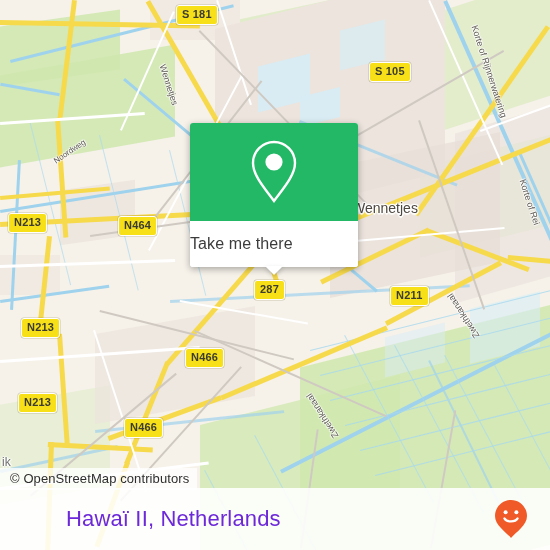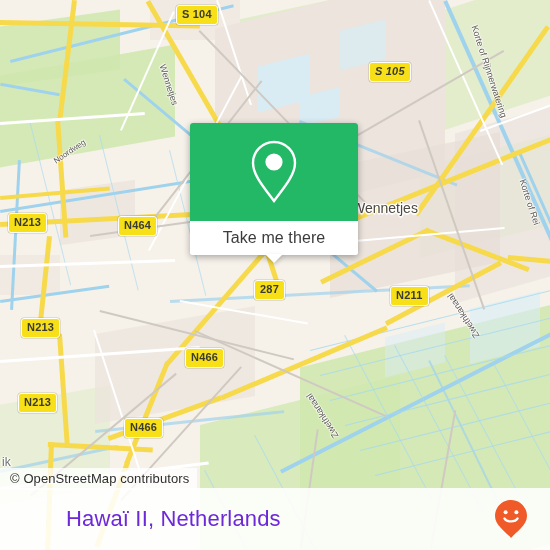--- a/index.html
+++ b/index.html
@@ -91,23 +91,23 @@
     background:#fff;
   }
   #popup-head{
     background:#22b866;
     height:98px;
     border-radius:3px 3px 0 0;
     display:flex;align-items:center;justify-content:center;
   }
   #popup-body{
     background:#fff;
-    height:34px;
+    height:46px;
     border-radius:0 0 3px 3px;
-    display:flex;align-items:center;justify-content:center;
+    display:flex;align-items:center;justify-content:flex-start;
     position:relative;
   }
   #popup-label{
     color:#3c3c3c;
     font-size:16px;
     letter-spacing:.1px;
   }
   #popup-tail{
     position:absolute;
     left:50%;bottom:-8px;margin-left:-9px;
@@ -264,22 +264,22 @@
     <div class="road grey" style="left:100px;top:310px;width:200px;height:1.6px;transform:rotate(14deg);transform-origin:0 0;"></div>
     <div class="road grey" style="left:195px;top:330px;width:210px;height:1.6px;transform:rotate(24deg);transform-origin:0 0;"></div>
     <div class="road grey" style="left:420px;top:120px;width:200px;height:1.6px;transform:rotate(71deg);transform-origin:0 0;"></div>
     <div class="road grey" style="left:330px;top:150px;width:200px;height:1.6px;transform:rotate(-30deg);transform-origin:0 0;"></div>
     <div class="road grey" style="left:30px;top:495px;width:190px;height:1.6px;transform:rotate(-40deg);transform-origin:0 0;"></div>
     <div class="road grey" style="left:120px;top:500px;width:180px;height:1.6px;transform:rotate(-48deg);transform-origin:0 0;"></div>
     <div class="road grey" style="left:300px;top:548px;width:120px;height:1.6px;transform:rotate(-82deg);transform-origin:0 0;"></div>
     <div class="road grey" style="left:430px;top:548px;width:140px;height:1.6px;transform:rotate(-80deg);transform-origin:0 0;"></div>
 
     <div>
-      <div class="shield" style="left:176px;top:5px;">S 104</div>
-      <div class="shield" style="left:369px;top:62px;font-style:italic;">S 105</div>
+      <div class="shield" style="left:176px;top:5px;">S 181</div>
+      <div class="shield" style="left:369px;top:62px;">S 105</div>
       <div class="shield" style="left:8px;top:213px;">N213</div>
       <div class="shield" style="left:118px;top:216px;text-align:right;">N464</div>
       <div class="shield" style="left:21px;top:318px;">N213</div>
       <div class="shield" style="left:18px;top:393px;">N213</div>
       <div class="shield" style="left:254px;top:280px;">287</div>
       <div class="shield" style="left:390px;top:286px;">N211</div>
       <div class="shield" style="left:185px;top:348px;">N466</div>
       <div class="shield" style="left:124px;top:418px;">N466</div>
     </div>
 

